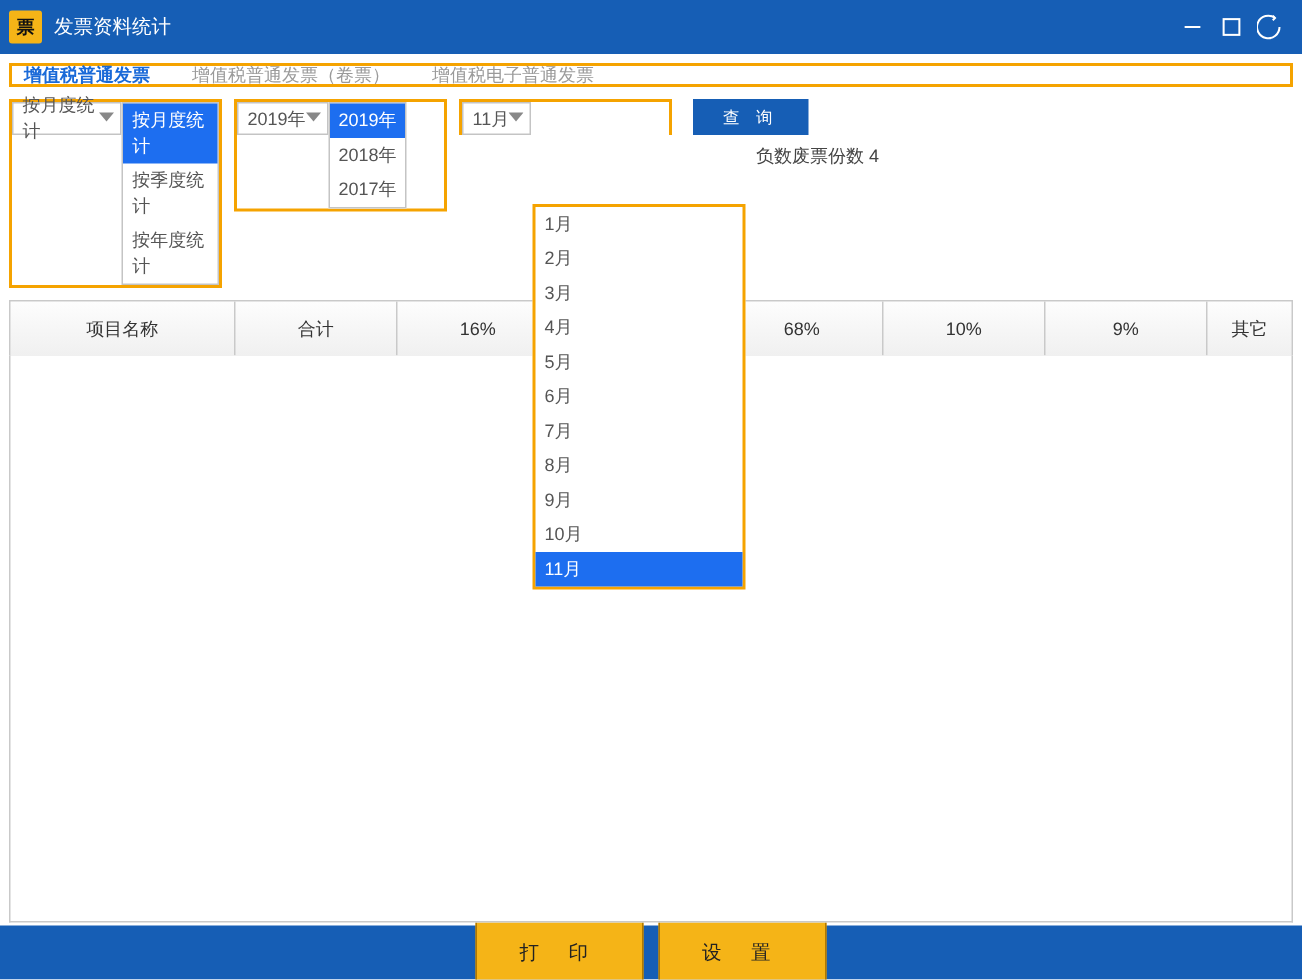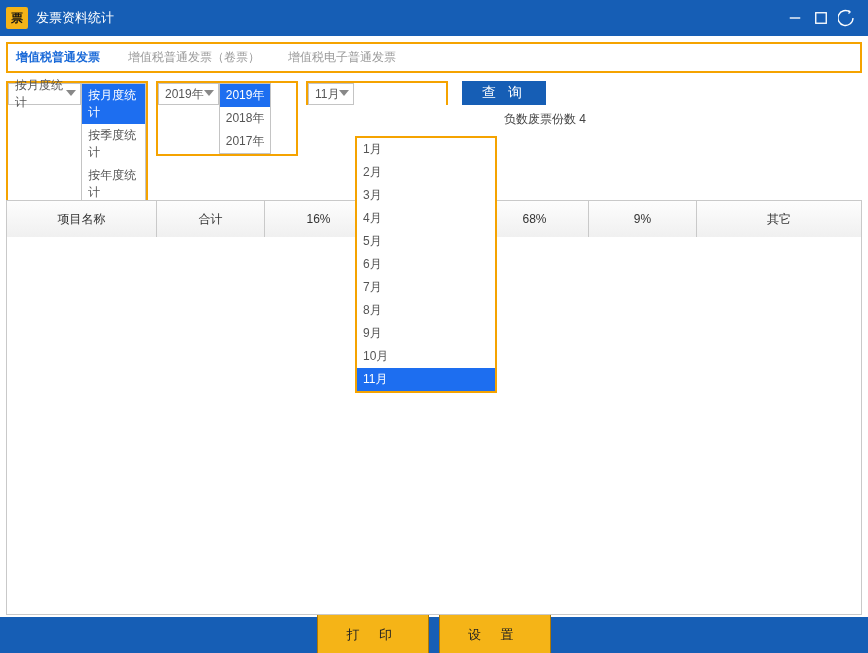--- a/index.html
+++ b/index.html
@@ -43,21 +43,21 @@
     height: calc(100% - 36px - 36px);
     background:#fff;
   }
 
   .tabs-row {
     border: 2px solid #f5a300;
     padding: 6px 8px;
     display: flex;
     gap: 28px;
     align-items: center;
-    height: 31px;
+    height: 16px;
   }
   .tab {
     font-size: 12px;
     color: #9a9a9a;
     cursor: pointer;
   }
   .tab.active {
     color: #1a6ad8;
     font-weight: bold;
   }
@@ -103,21 +103,21 @@
 
   .search-btn {
     margin-left: 6px;
     height: 24px;
     padding: 0 20px;
     background:#165eb5;
     color:#fff;
     border:none;
     letter-spacing: 4px;
     cursor:pointer;
-    font-size:14px;
+    font-size:11px;
     align-self: flex-start;
   }
 
   .neg-note {
     position:absolute;
     left: 498px;
     top: 30px;
     color:#444;
     font-size:12px;
   }
@@ -268,20 +268,21 @@
 
     <div class="neg-note">负数废票份数 4</div>
   </div>
 
   <div class="table-head">
     <div class="cell c1">项目名称</div>
     <div class="cell c2">合计</div>
     <div class="cell c3">16%</div>
     <div class="cell c4">13%</div>
     <div class="cell c5">68%</div>
+    <div class="cell c6">10%</div>
     <div class="cell c7">9%</div>
     <div class="cell c8">其它</div>
   </div>
   <div class="table-body"></div>
 
   <div class="month-overlay">
     <div class="mitem">1月</div>
     <div class="mitem">2月</div>
     <div class="mitem">3月</div>
     <div class="mitem">4月</div>

